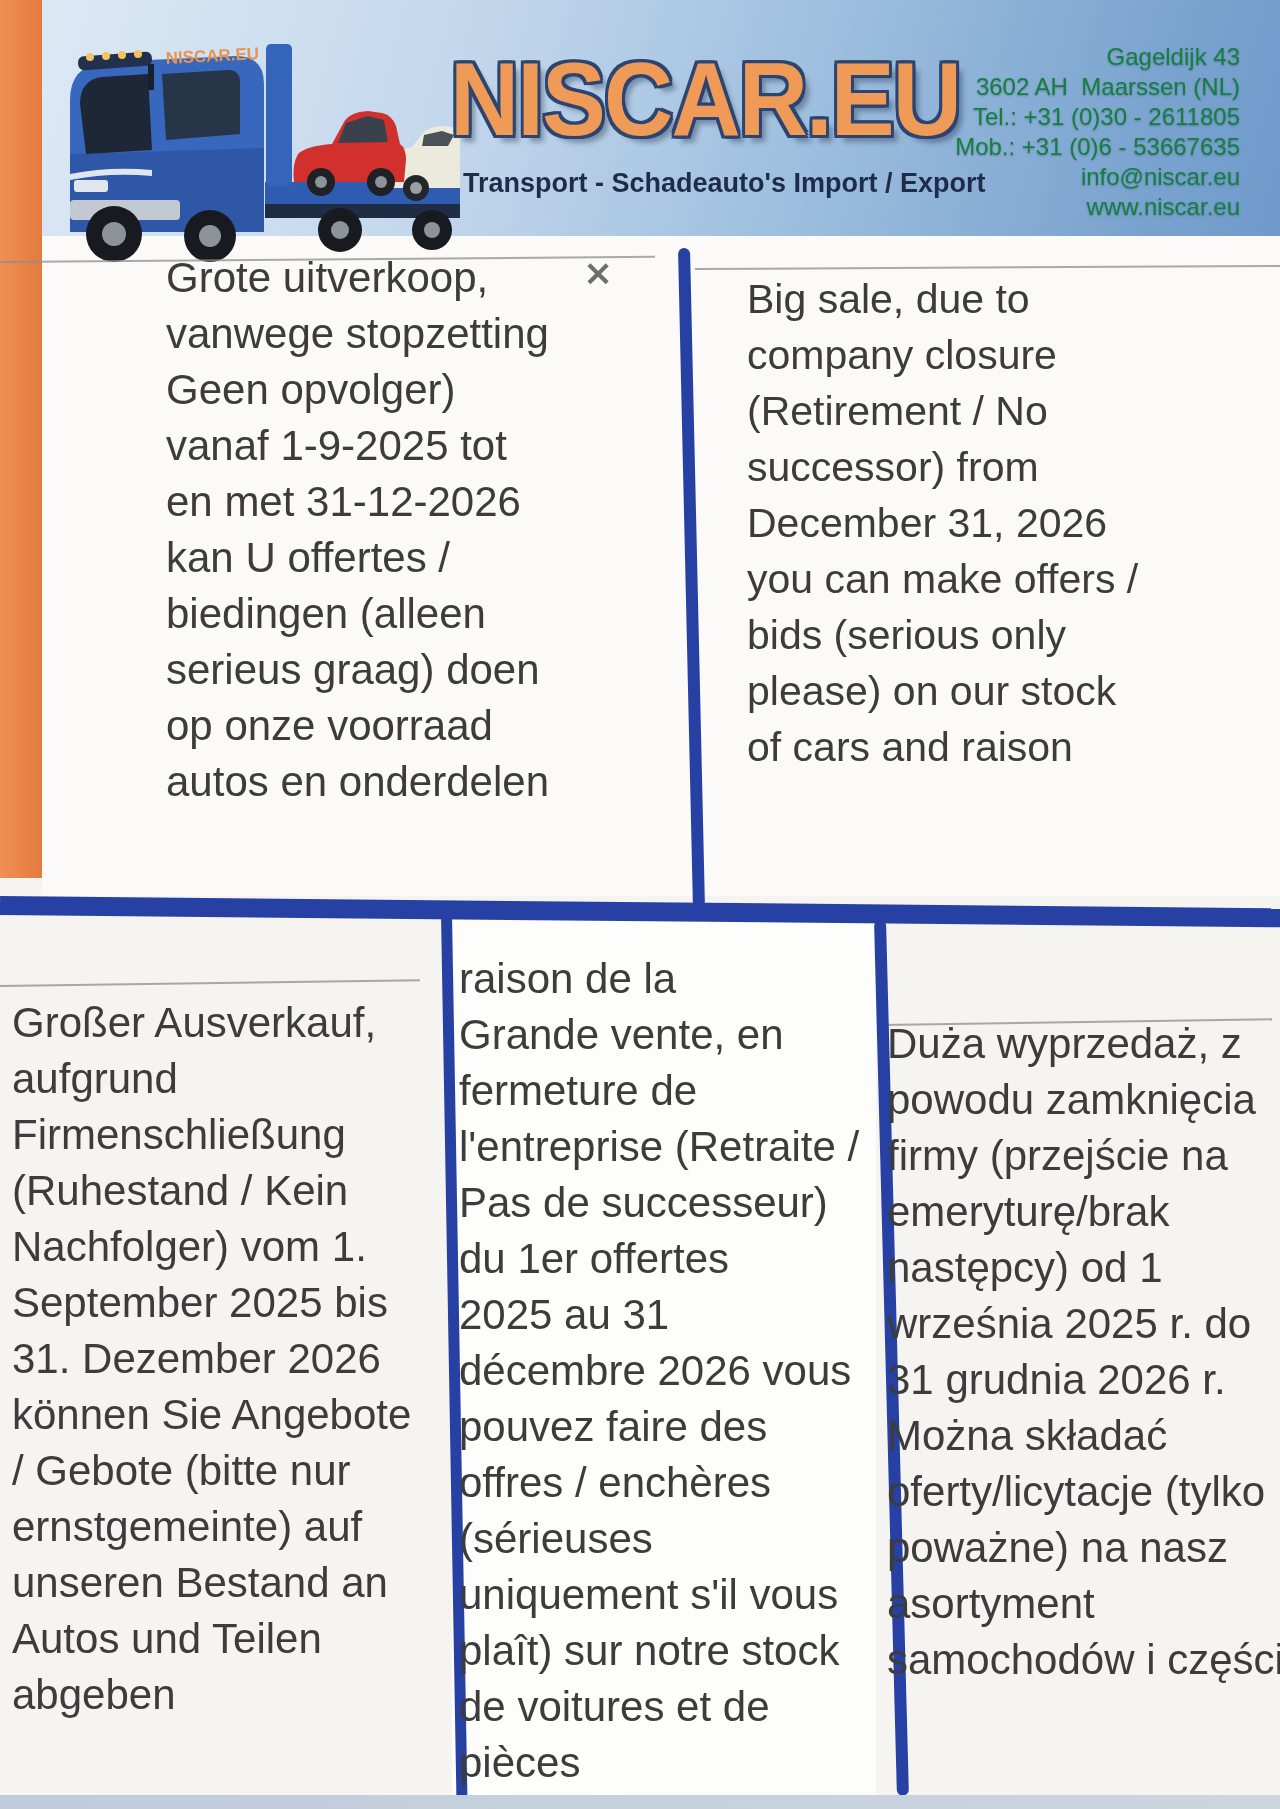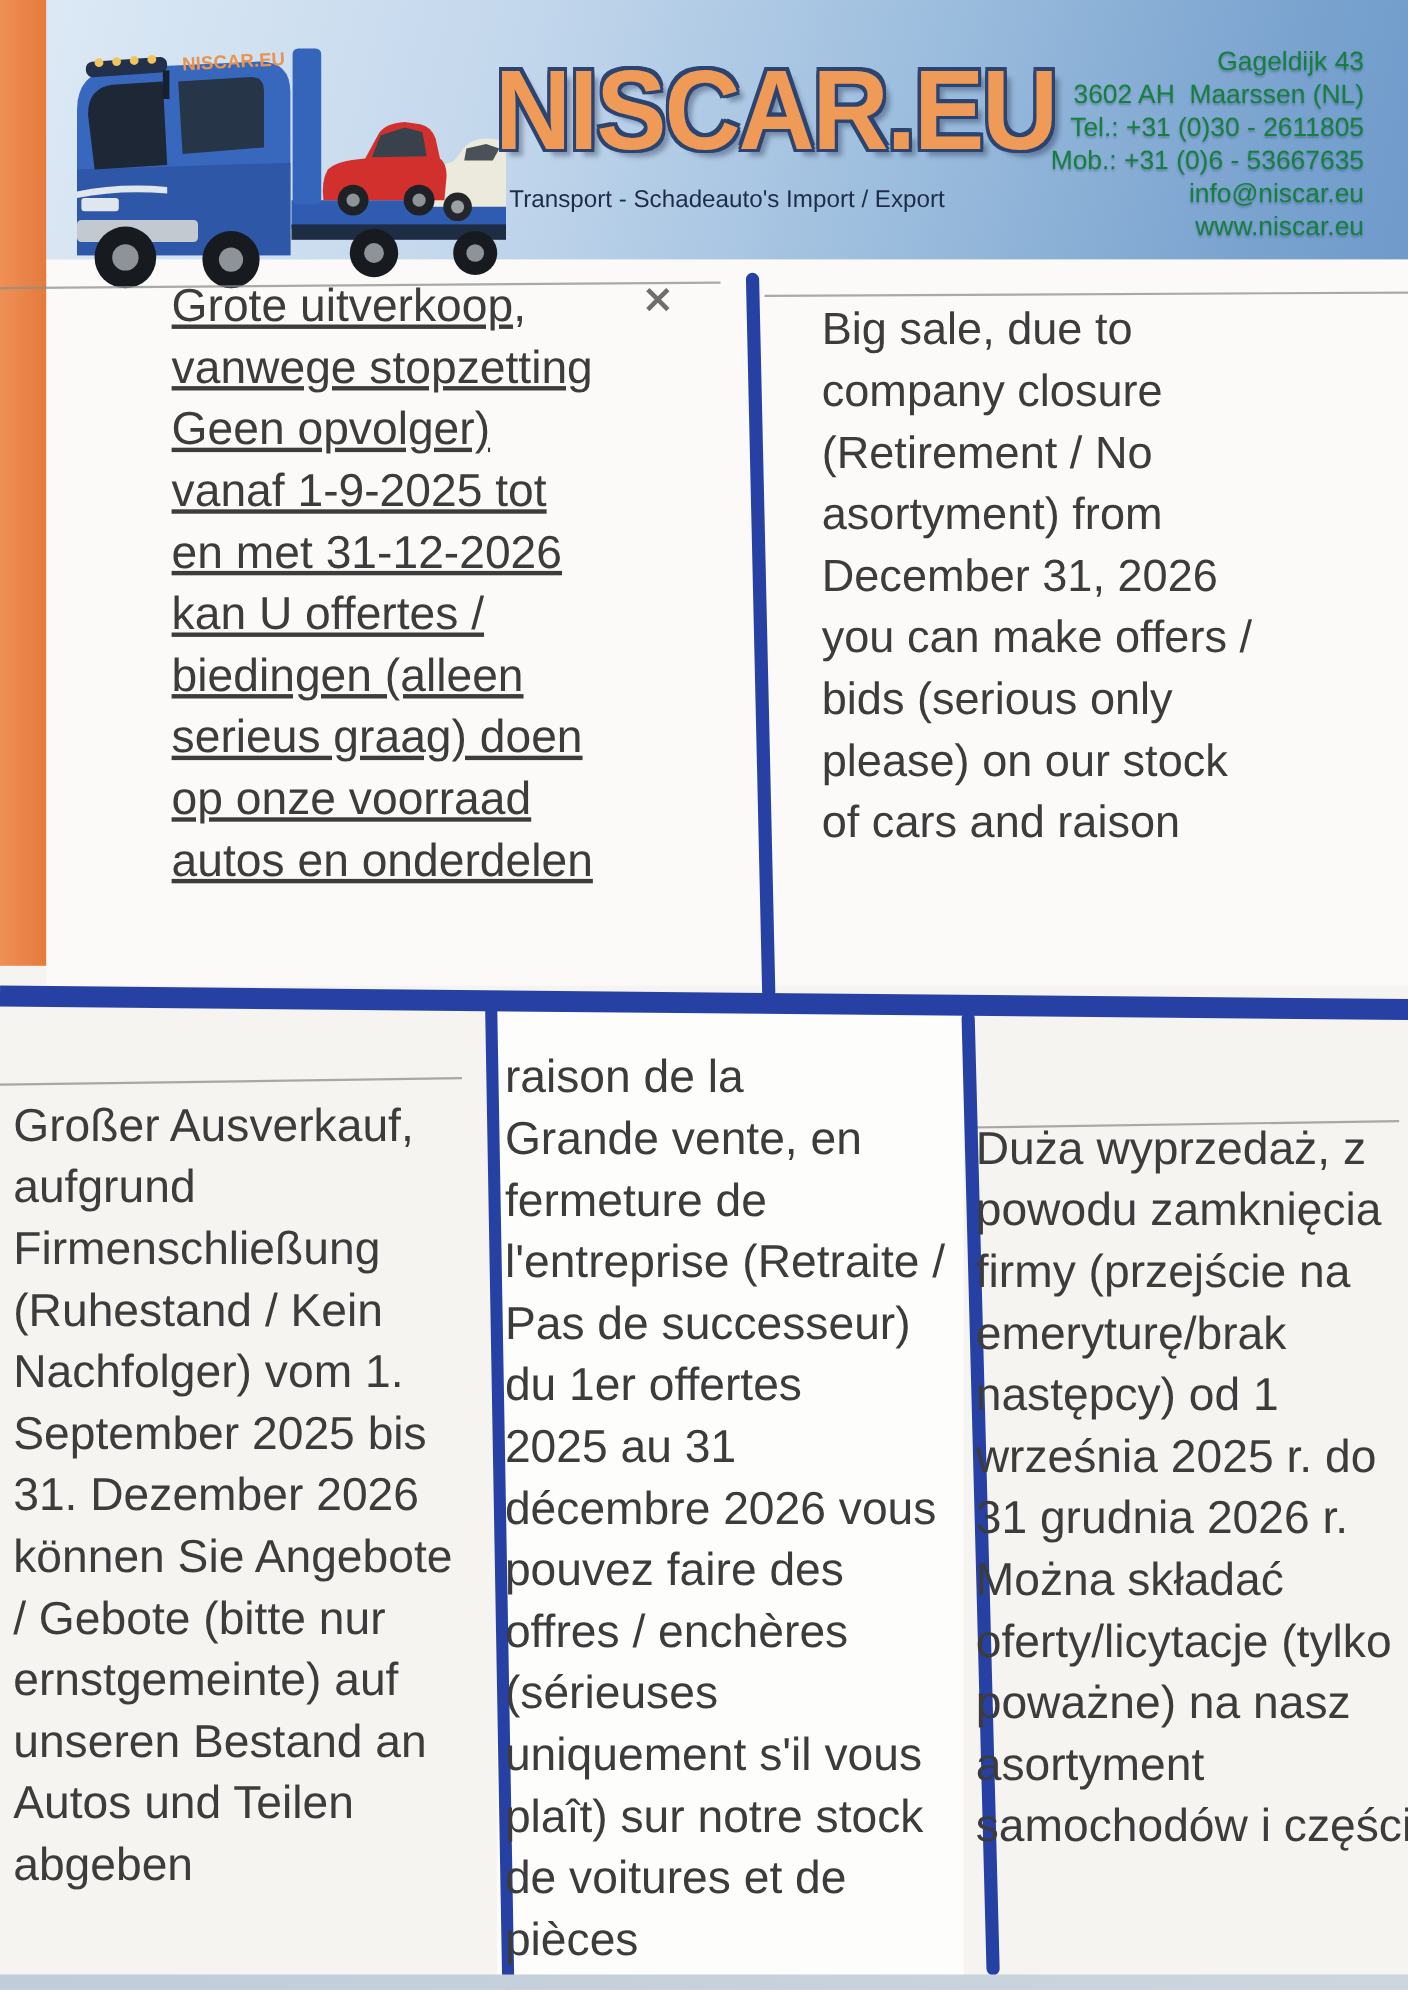--- a/index.html
+++ b/index.html
@@ -15,21 +15,21 @@
   .orange-bar{position:absolute; left:0; top:0; width:42px; height:878px;
     background:linear-gradient(90deg,#ef9055,#e47a3e);}
   .paper-upper{position:absolute; left:42px; top:236px; width:1238px; height:660px; background:#fbfaf8;}
 
   .logo{position:absolute; left:450px; top:48px; width:500px;
     font-size:103px; font-weight:bold; letter-spacing:-2px; line-height:1;
     color:#f09a57; white-space:nowrap; transform:scaleX(0.93); transform-origin:left top;
     text-shadow:-3px -3px 0 #2c4470, 3px -3px 0 #2c4470, -3px 3px 0 #2c4470, 3px 3px 0 #2c4470,
                  0 -3px 0 #2c4470, 0 3px 0 #2c4470, -3px 0 0 #2c4470, 3px 0 0 #2c4470,
                  7px 7px 5px rgba(20,30,60,.35);}
-  .tagline{position:absolute; left:463px; top:168px; font-size:22px; font-weight:normal;
+  .tagline{position:absolute; left:463px; top:168px; font-size:27px; font-weight:bold;
     color:#1e2c49; white-space:nowrap;}
   .contact{position:absolute; right:40px; top:42px; text-align:right; color:#15803d;
     font-size:24px; line-height:30px; text-shadow:0 1px 2px rgba(30,50,90,.35);}
   .contact div{white-space:pre;}
 
   
   .scanline{position:absolute; height:2px; background:#8e8e8e; opacity:.75; transform-origin:left center;}
 
   
   .vline{position:absolute; background:#2740a4; border-radius:7px; transform-origin:top center;}
@@ -135,38 +135,38 @@
 
   <div class="paper-french"></div>
 
   <div class="vline" style="left:678px; top:248px; width:12px; height:660px; transform:rotate(-1.3deg);"></div>
   <div class="hband"></div>
   <div class="vline" style="left:441px; top:914px; width:11px; height:895px; transform:rotate(-1.0deg);"></div>
   <div class="vline" style="left:874px; top:920px; width:12px; height:876px; transform:rotate(-1.5deg);"></div>
 
   <span class="close-x">×</span>
 
-  <div class="tblock" style="left:156px; top:250px; width:480px;text-decoration:underline;">
+  <div class="tblock" style="left:166px; top:250px; width:480px;">
       <div>Grote uitverkoop,</div>
       <div>vanwege stopzetting</div>
       <div>Geen opvolger)</div>
       <div>vanaf 1-9-2025 tot</div>
       <div>en met 31-12-2026</div>
       <div>kan U offertes /</div>
       <div>biedingen (alleen</div>
       <div>serieus graag) doen</div>
       <div>op onze voorraad</div>
       <div>autos en onderdelen</div>
     </div>
 
   <div class="tblock en" style="left:747px; top:271px; width:430px;">
       <div>Big sale, due to</div>
       <div>company closure</div>
       <div>(Retirement / No</div>
-      <div>asortyment) from</div>
+      <div>successor) from</div>
       <div>December 31, 2026</div>
       <div>you can make offers /</div>
       <div>bids (serious only</div>
       <div>please) on our stock</div>
       <div>of cars and raison</div>
     </div>
 
   <div class="tblock" style="left:12px; top:995px; width:400px;">
       <div>Großer Ausverkauf,</div>
       <div>aufgrund</div>

